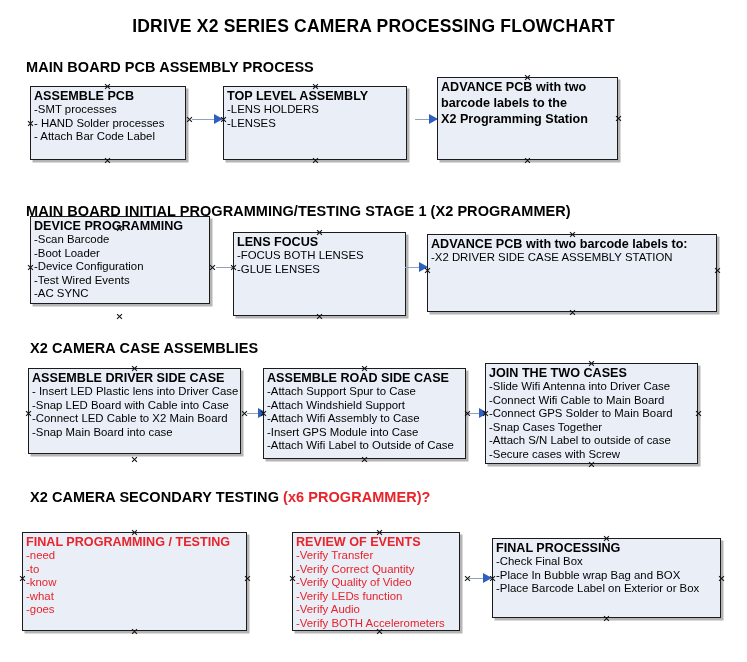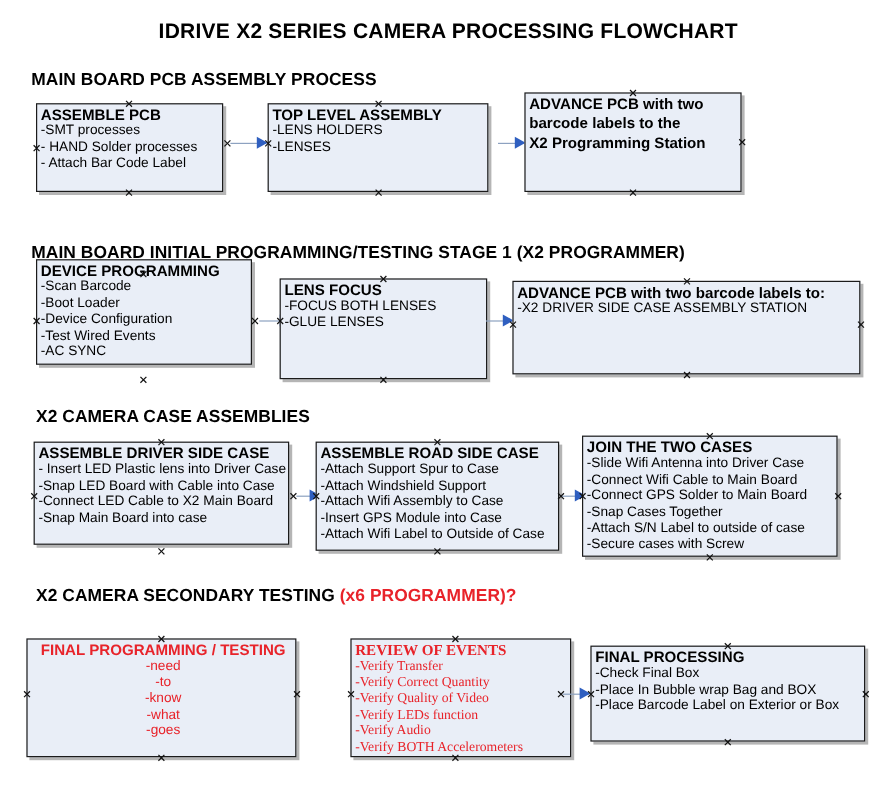--- a/index.html
+++ b/index.html
@@ -255,36 +255,36 @@
   </div>
   <div class="hx" style="left:588px;top:360px;"></div>
   <div class="hx" style="left:588px;top:461px;"></div>
   <div class="hx" style="left:482px;top:410px;"></div>
   <div class="hx" style="left:695px;top:410px;"></div>
 
   <div class="section-head" style="left:30px;top:489px;">
     <span>X2 CAMERA SECONDARY TESTING </span><span class="red">(x6 PROGRAMMER)?</span>
   </div>
 
-  <div class="box red" style="left:22px;top:532px;width:225px;height:99px;text-align:center;">
+  <div class="box red" style="left:22px;top:532px;width:225px;height:99px;">
     <div class="bhead">FINAL PROGRAMMING / TESTING</div>
     <ul>
       <li>-need</li>
       <li>-to</li>
       <li>-know</li>
       <li>-what</li>
       <li>-goes</li>
     </ul>
   </div>
   <div class="hx" style="left:131px;top:529px;"></div>
   <div class="hx" style="left:131px;top:628px;"></div>
   <div class="hx" style="left:19px;top:575px;"></div>
   <div class="hx" style="left:244px;top:575px;"></div>
 
-  <div class="box red" style="left:292px;top:532px;width:184px;height:99px;font-family:Liberation Serif, serif;">
+  <div class="box red" style="left:292px;top:532px;width:168px;height:99px;">
     <div class="bhead">REVIEW OF EVENTS</div>
     <ul>
       <li>-Verify Transfer</li>
       <li>-Verify Correct Quantity</li>
       <li>-Verify Quality of Video</li>
       <li>-Verify LEDs function</li>
       <li>-Verify Audio</li>
       <li>-Verify BOTH Accelerometers</li>
     </ul>
   </div>

